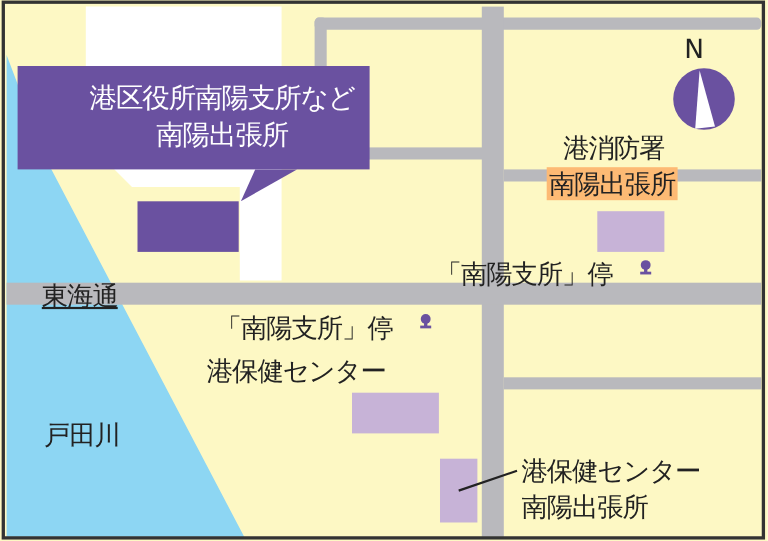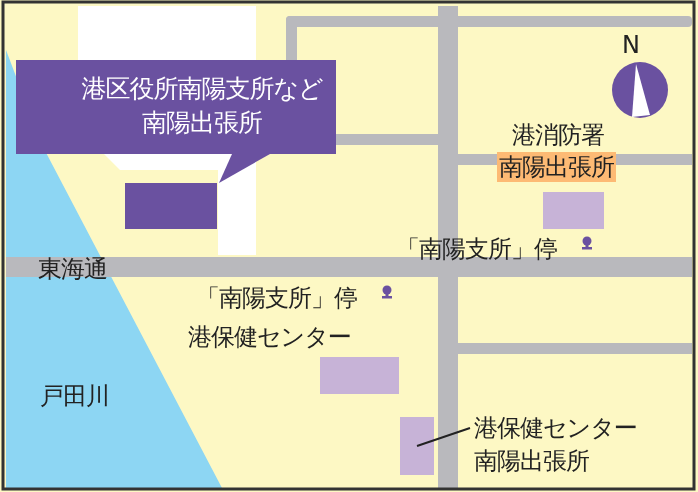--- a/index.html
+++ b/index.html
@@ -62,18 +62,18 @@
   <div>港区役所南陽支所など</div>
   <div>南陽出張所</div>
 </div>
 
 <div class="lbl" style="left:622px;top:30px;font-size:24px;">N</div>
 
 <div class="lbl" style="left:512px;top:120px;">港消防署</div>
 <div class="lbl" style="left:497px;top:152px;background:#fdba74;padding:0 2px;">南陽出張所</div>
 
 <div class="lbl" style="left:396px;top:234px;">「南陽支所」停</div>
-<div class="lbl" style="left:38px;top:254px;">東海通</div>
+<div class="lbl" style="left:38px;top:254px;text-decoration:underline;">東海通</div>
 <div class="lbl" style="left:196px;top:283px;">「南陽支所」停</div>
 <div class="lbl" style="left:188px;top:322px;">港保健センター</div>
 <div class="lbl" style="left:40px;top:381px;">戸田川</div>
 <div class="lbl" style="left:474px;top:413px;">港保健センター</div>
 <div class="lbl" style="left:474px;top:446px;">南陽出張所</div>
 
 </body></html>

